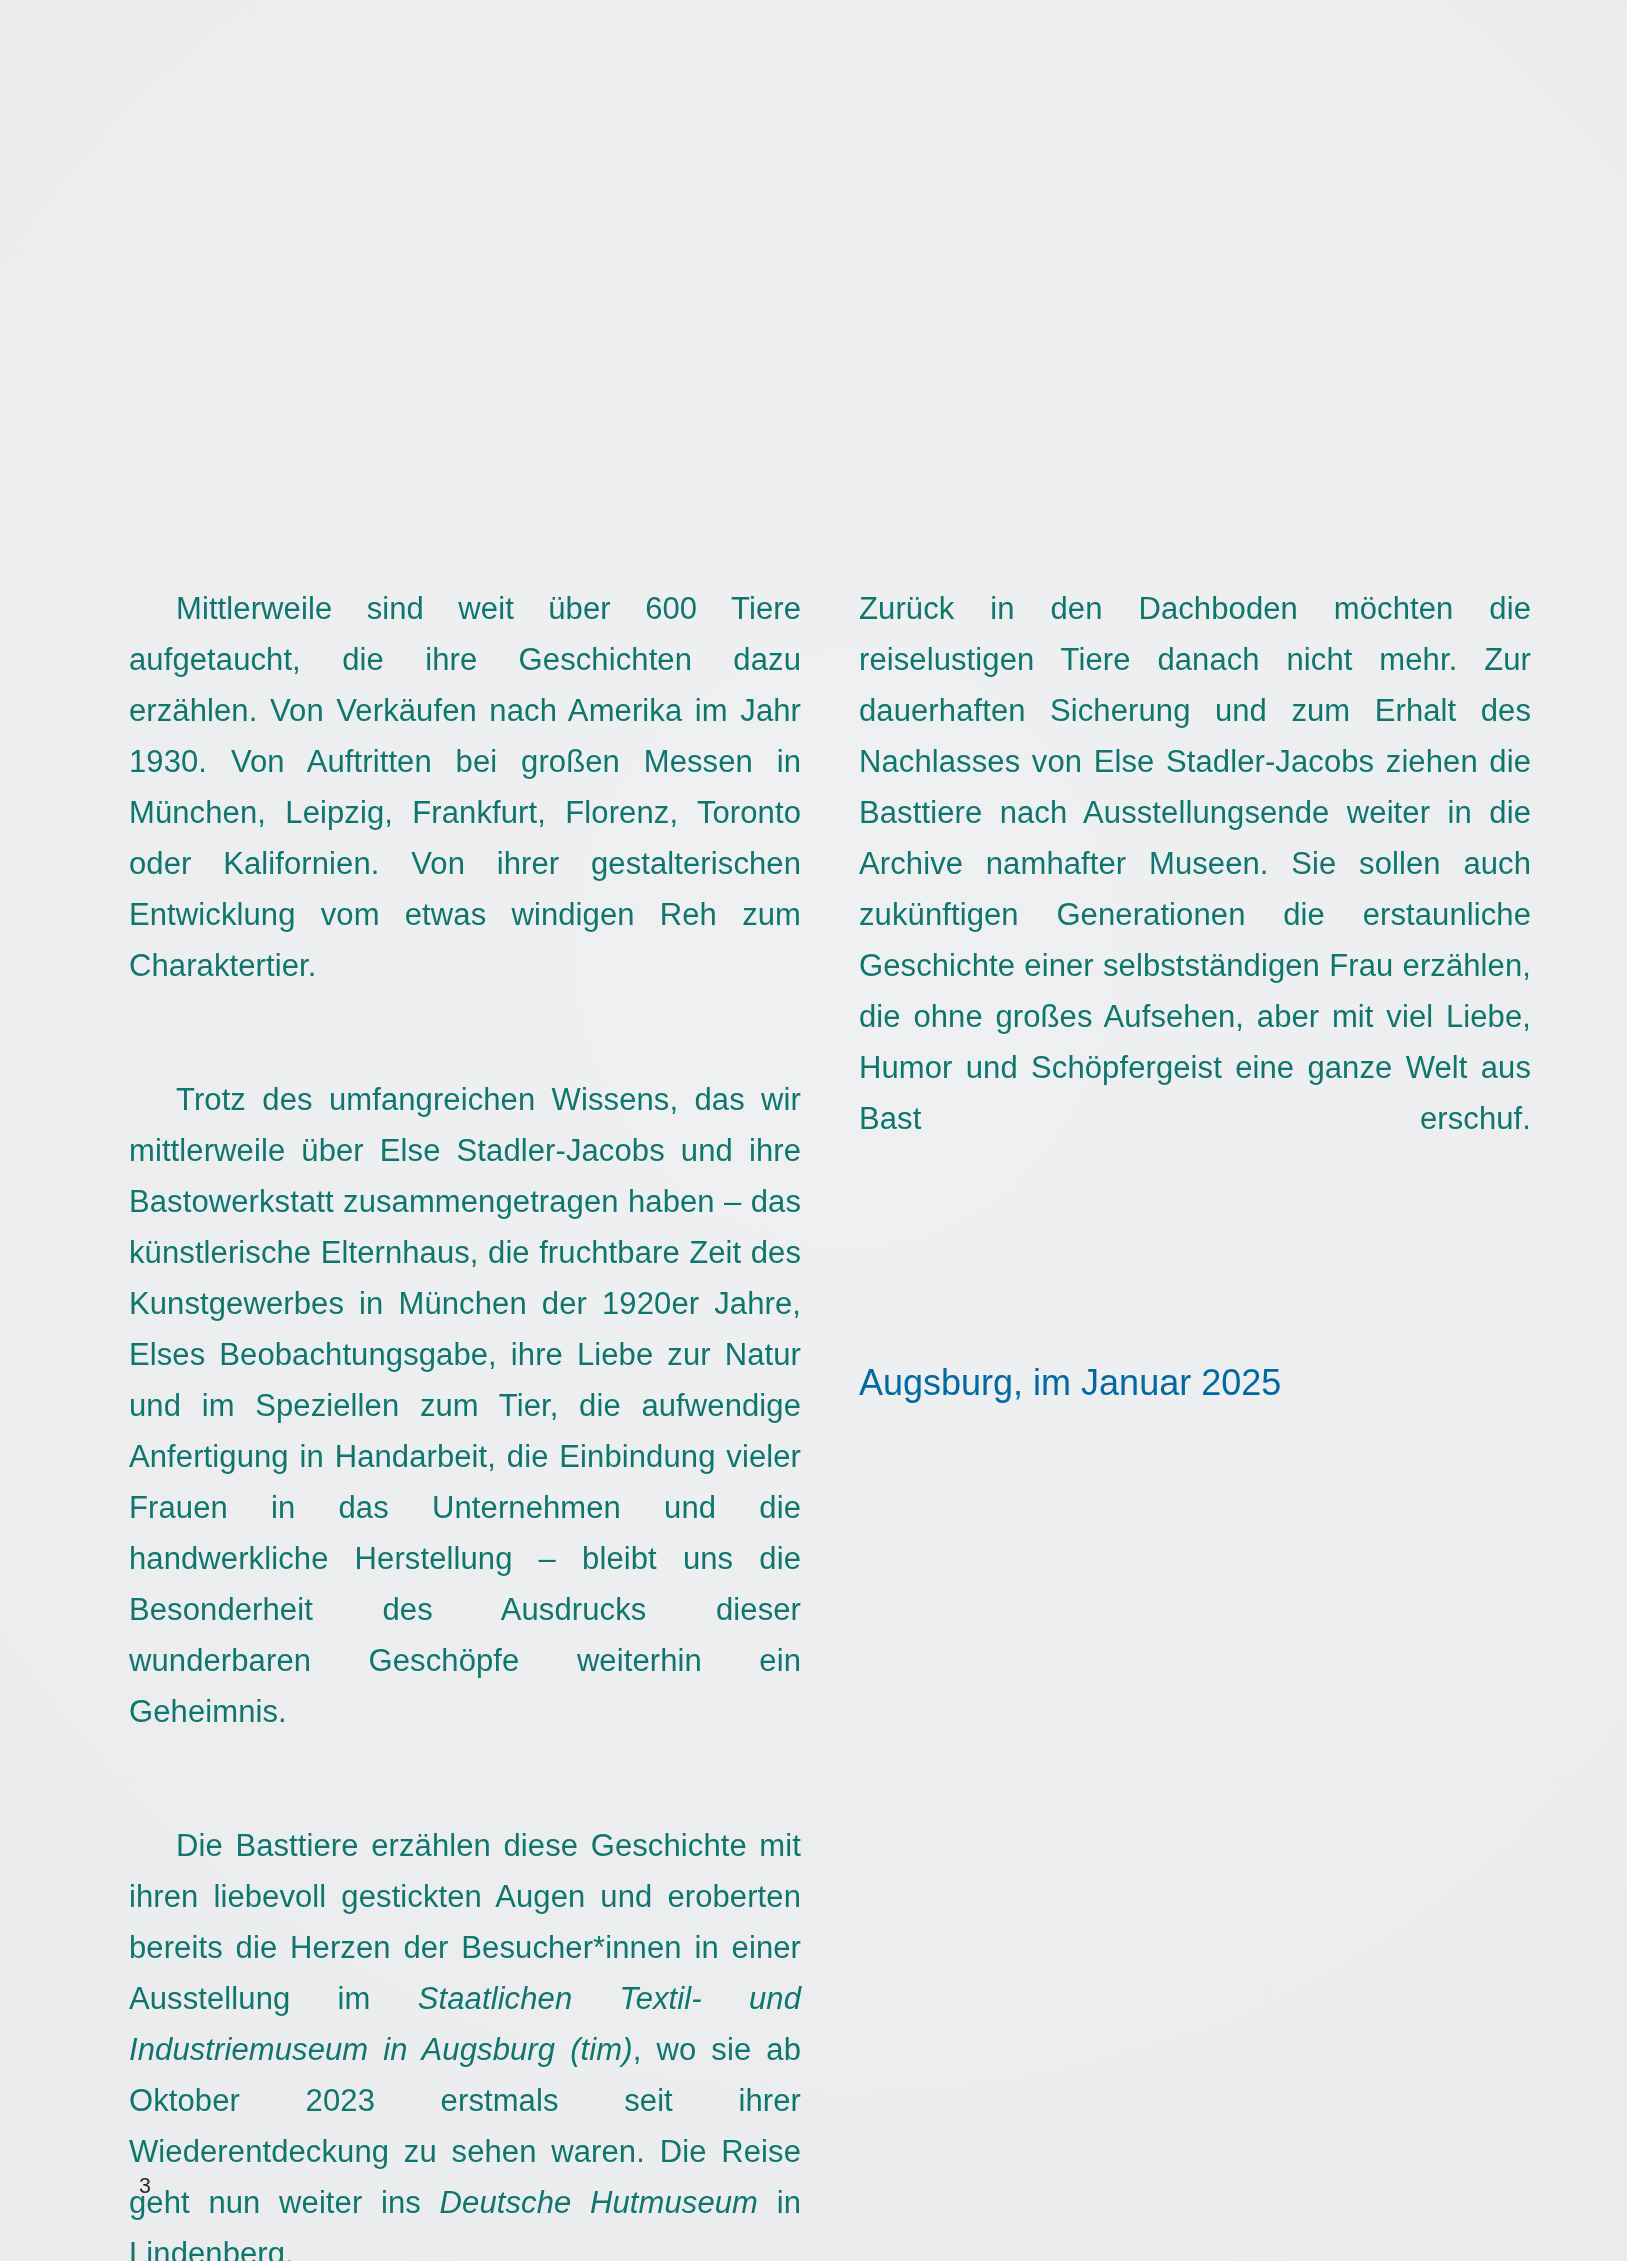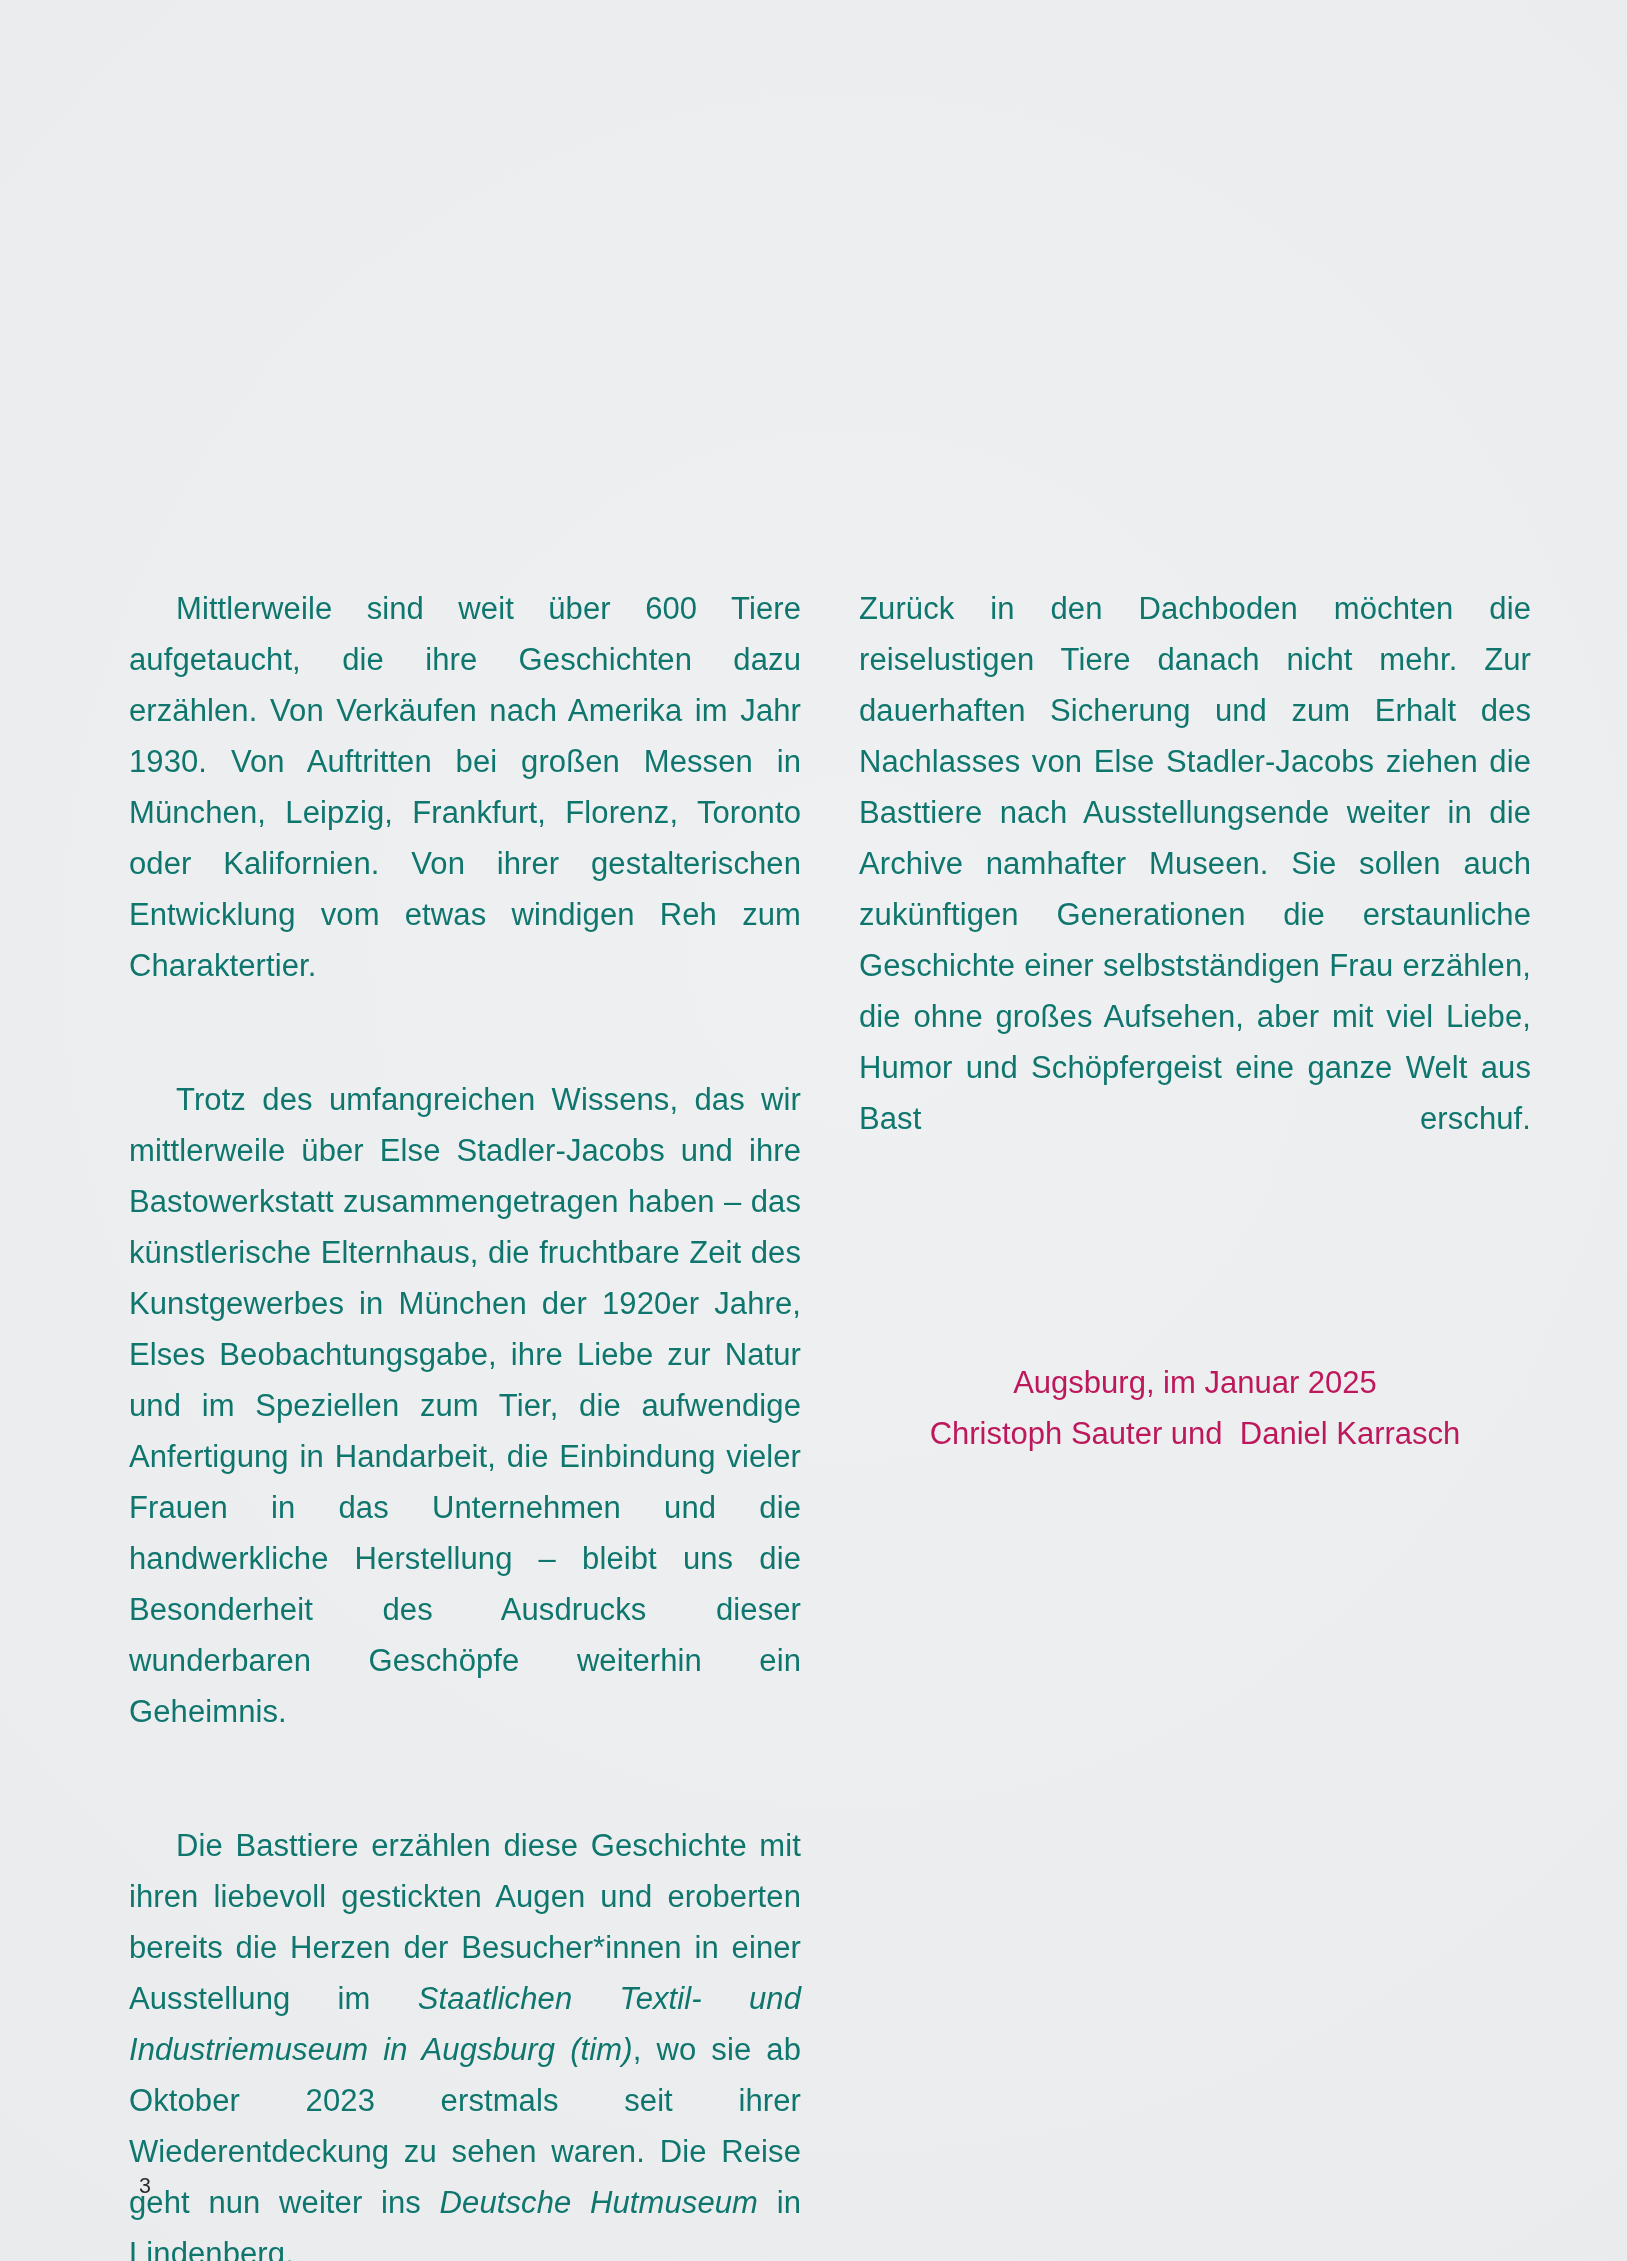--- a/index.html
+++ b/index.html
@@ -73,25 +73,25 @@
     display: inline-block;
     width: 100%;
   }
 
   .em-title {
     font-style: italic;
   }
 
   .signature-block {
     margin-top: 162px;
-    font-size: 31px;
+    font-size: 36px;
     line-height: 51px;
-    text-align: center;
+    text-align: left;
     font-stretch: condensed;
-    color: #be185d;
+    color: #0369a1;
   }
 
   .signature-block div {
     white-space: pre;
   }
 
   .folio {
     position: absolute;
     left: 139px;
     top: 2173px;
@@ -117,21 +117,20 @@
 
       <p class="body-par indented"><span>Die Basttiere erzählen diese Geschichte mit ihren liebevoll gestickten Augen und eroberten bereits die Herzen der Besucher*innen in einer Ausstellung im </span><span class="em-title">Staatlichen Textil- und Industriemuseum in Augsburg (tim)</span><span>, wo sie ab Oktober 2023 erstmals seit ihrer Wiederentdeckung zu sehen waren. Die Reise geht nun weiter ins </span><span class="em-title">Deutsche Hutmuseum</span><span> in Lindenberg.</span></p>
     </div>
 
     <div class="column">
       <p class="body-par"><span>Zurück in den Dachboden möchten die reiselustigen Tiere danach nicht mehr. Zur dauerhaften Sicherung und zum Erhalt des Nachlasses von Else Stadler-Jacobs ziehen die Basttiere nach Ausstellungsende weiter in die Archive namhafter Museen. Sie sollen auch zukünftigen Generationen die erstaunliche Geschichte einer selbstständigen Frau erzählen, die ohne großes Aufsehen, aber mit viel Liebe, Humor und Schöpfergeist eine ganze Welt aus Bast erschuf.</span></p>
 
 
       <div class="signature-block">
         <div>Augsburg, im Januar 2025</div>
-        <div>Christoph Sauter und  Daniel Karrasch</div>
       </div>
     </div>
 
   </div>
 
   <div class="folio">3</div>
 
 </div>
 
 

